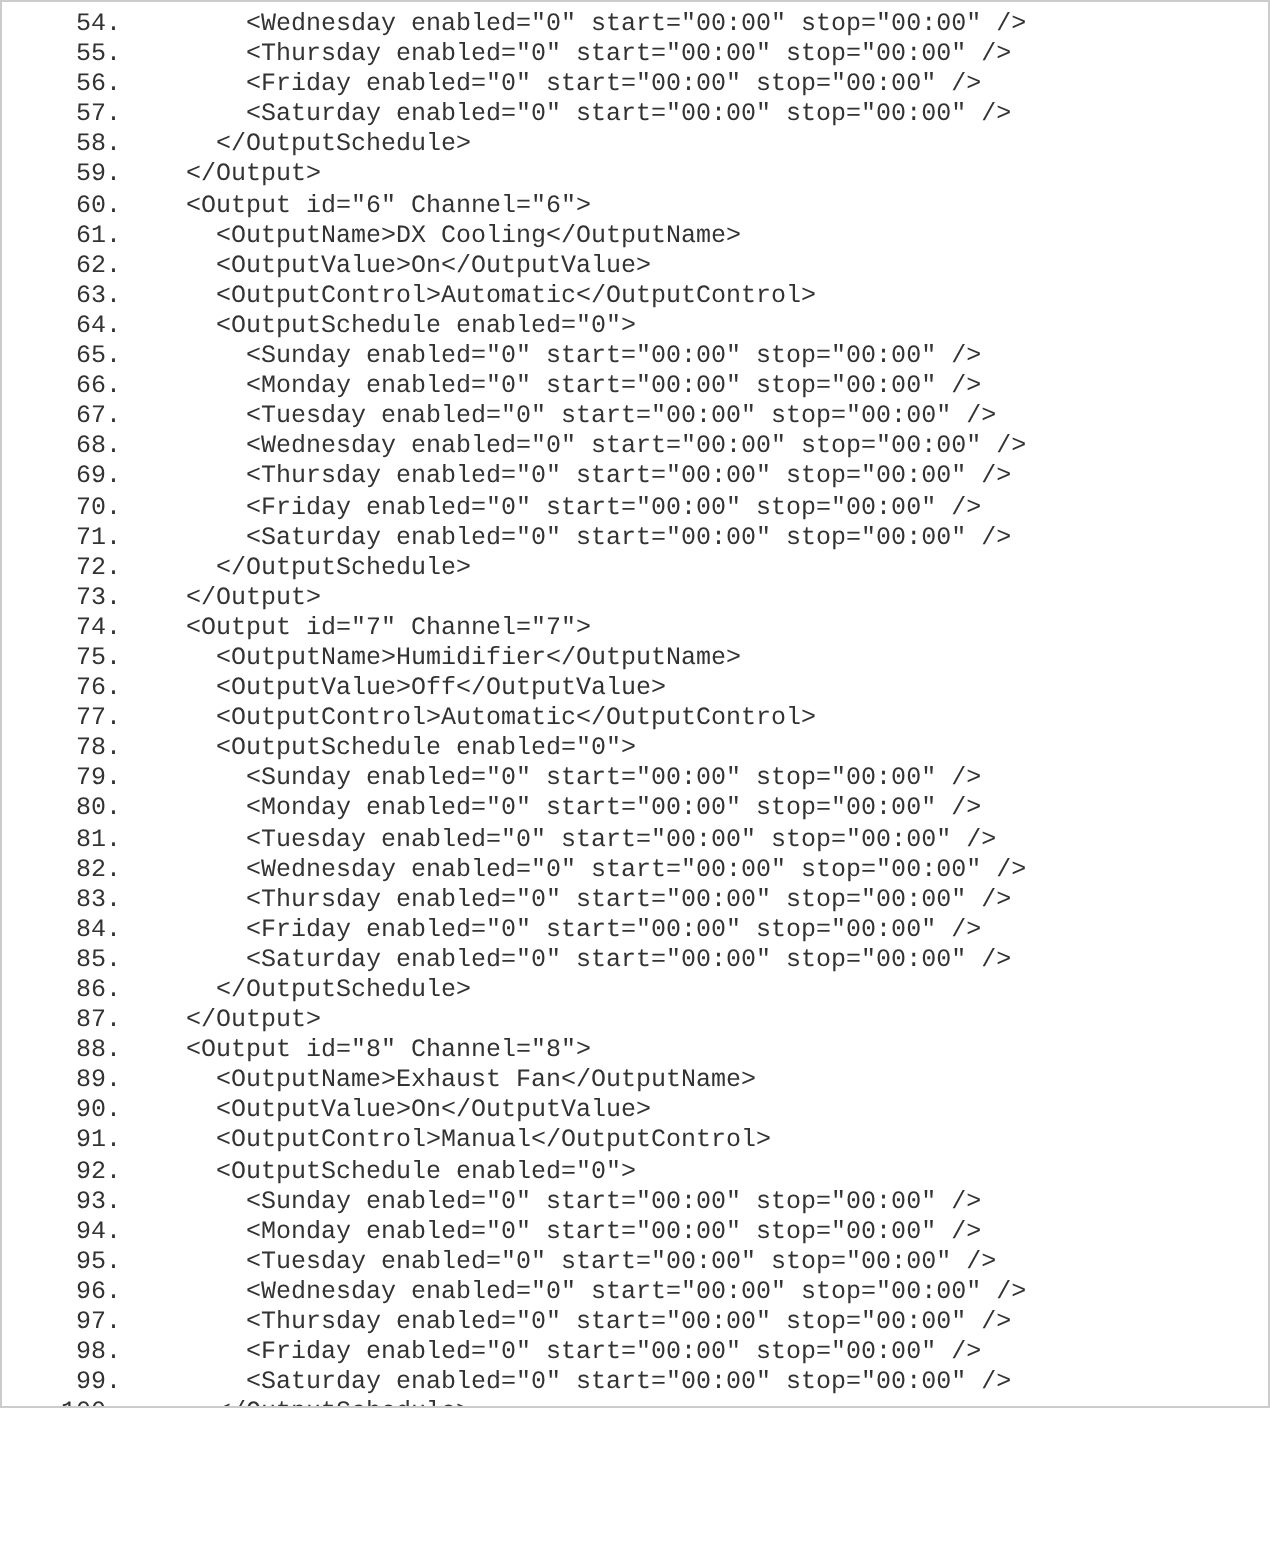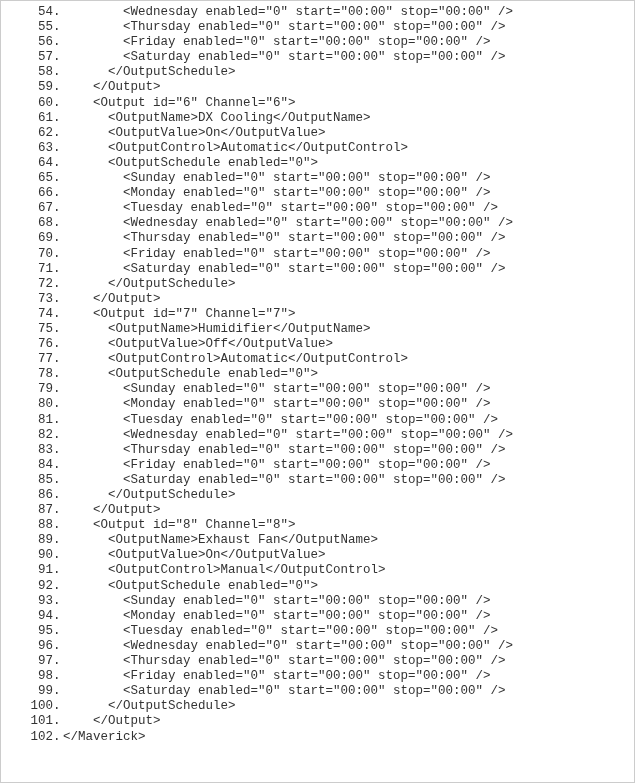--- a/index.html
+++ b/index.html
@@ -3,21 +3,21 @@
 <meta charset="utf-8">
 <style>
   html, body {
     margin: 0;
     padding: 0;
     background: #ffffff;
   }
   .frame {
     box-sizing: border-box;
     width: 635px;
-    height: 783px;
+    height: 704px;
     border: 1px solid #cccccc;
     padding: 4px 8px 4px 8px;
     font-family: "Courier New", Courier, monospace;
     font-size: 12.5px;
     line-height: 15.1px;
     color: #333333;
     white-space: pre;
     overflow: hidden;
   }
   .line {

